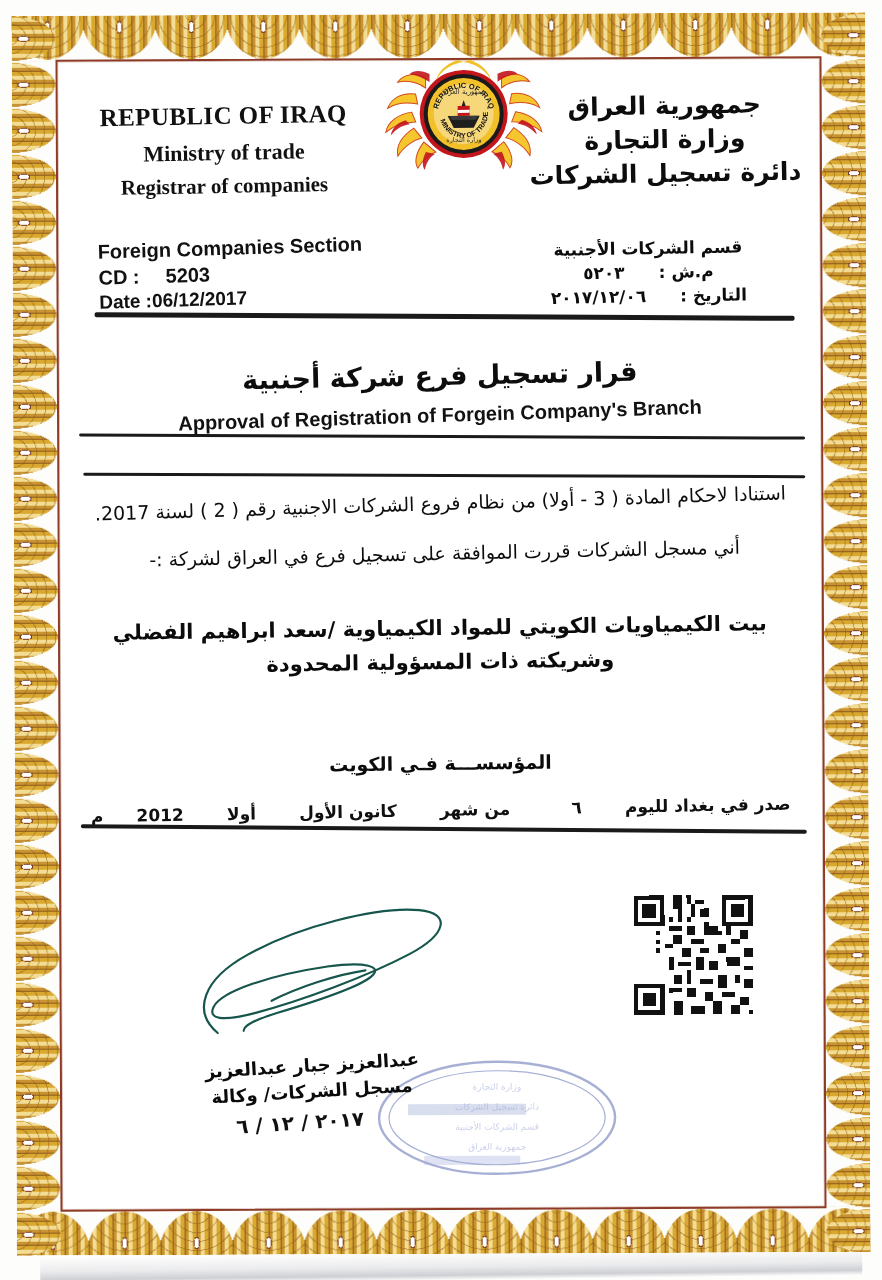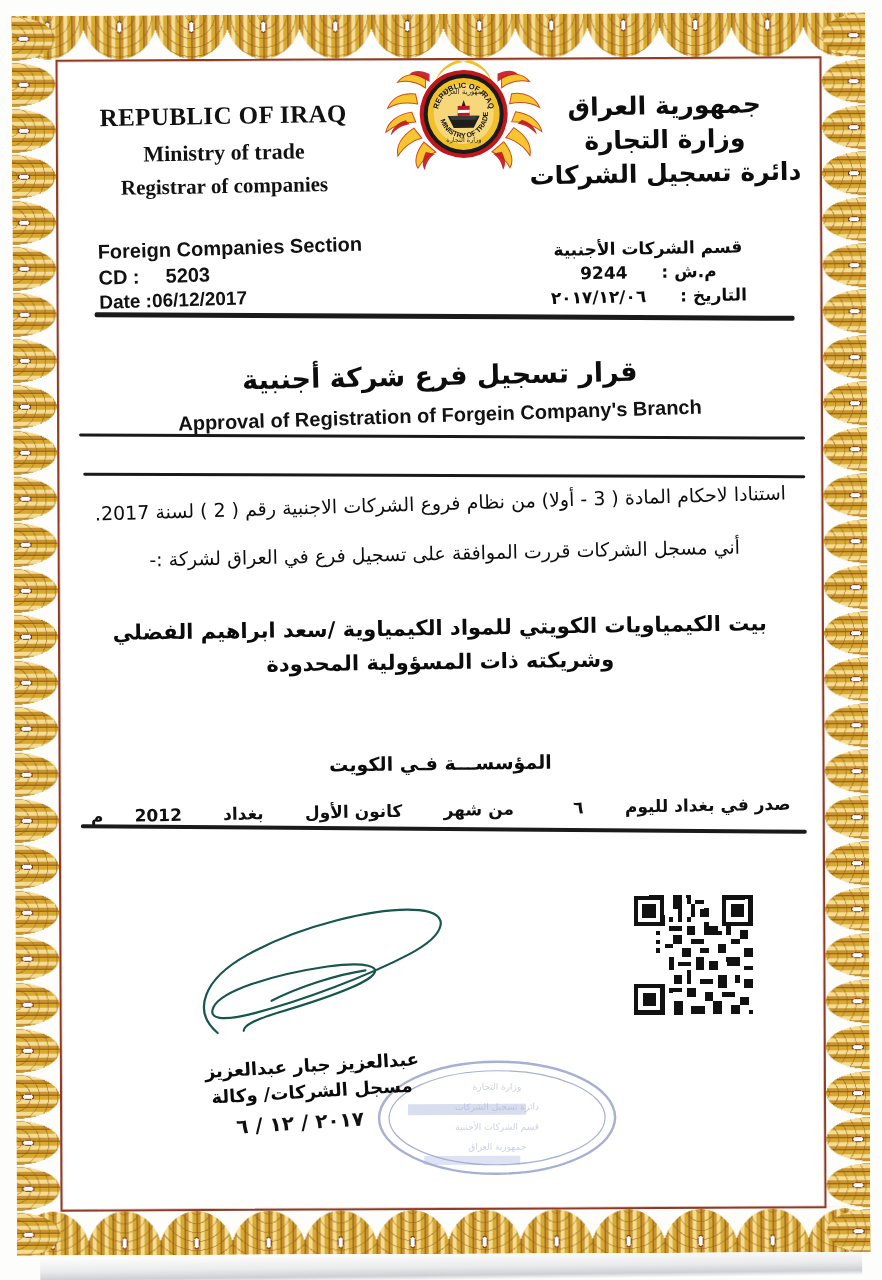--- a/index.html
+++ b/index.html
@@ -394,21 +394,21 @@
         <span>CD :</span><span class="num">5203</span>
       </div>
       <div class="r3">
         <span>Date :</span><span>06/12/2017</span>
       </div>
     </div>
 
     <div class="ref-ar">
       <div>قسم الشركات الأجنبية</div>
       <div>
-        <span class="lbl">م.ش :</span><span class="val">9244</span>
+        <span class="lbl">م.ش :</span><span class="val">٥٢٠٣</span>
       </div>
       <div>
         <span class="lbl">التاريخ :</span><span class="val">٢٠١٧/١٢/٠٦</span>
       </div>
     </div>
 
     <div class="rule rule-1"></div>
 
     <div class="title-ar">قرار تسجيل فرع شركة أجنبية</div>
     <div class="title-en">Approval of Registration of Forgein Company's Branch</div>
@@ -420,21 +420,21 @@
     <div class="para para-2">أني مسجل الشركات قررت الموافقة على تسجيل فرع  في العراق لشركة :-</div>
 
     <div class="company">بيت الكيمياويات الكويتي للمواد الكيمياوية /سعد ابراهيم الفضلي وشريكته ذات المسؤولية المحدودة</div>
     <div class="origin">المؤسســـة فـي الكويت</div>
 
     <div class="issue">
       <span>صدر في بغداد لليوم</span>
       <span>٦</span>
       <span class="g1">من شهر</span>
       <span>كانون الأول</span>
-      <span>بغداد</span>
+      <span>أولا</span>
       <span>2012</span>
       <span class="g2">م</span>
     </div>
 
     <div class="rule rule-4"></div>
 
     <div class="sig-wrap">
 
       <div class="sig-ink">
         <svg viewBox="0 0 380 190" width="380" height="190">

